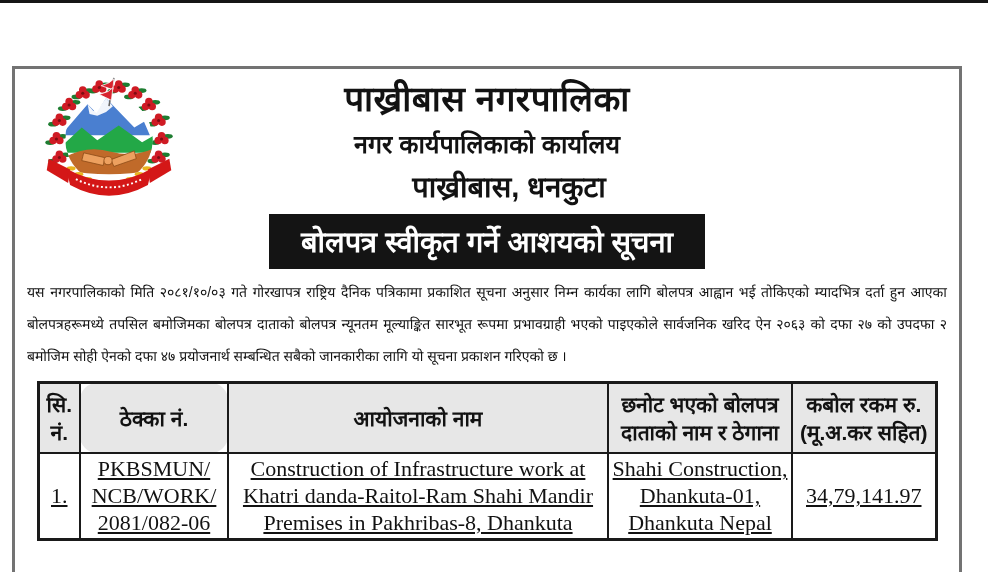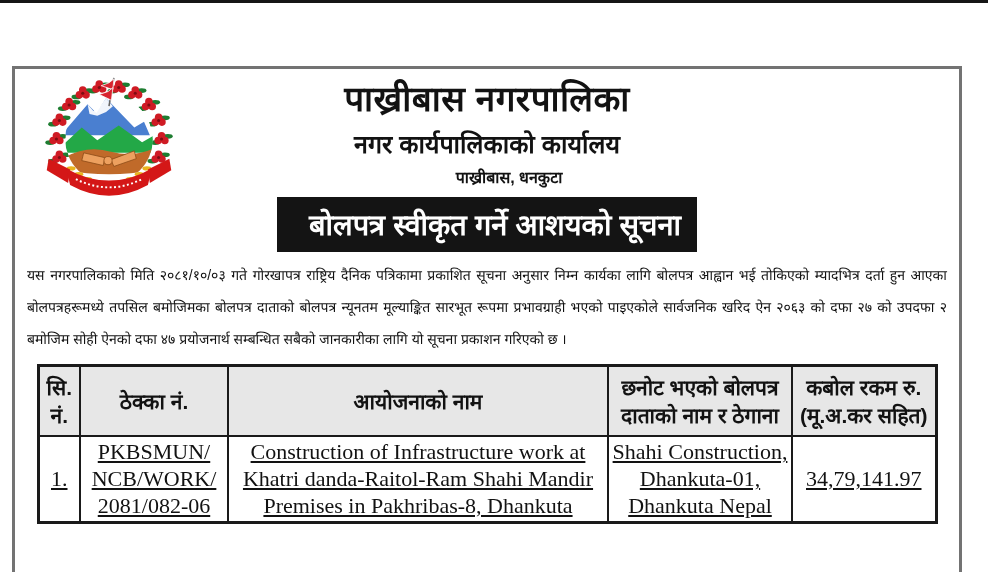--- a/index.html
+++ b/index.html
@@ -23,28 +23,28 @@
   }
   .emblem-wrap {
     position: absolute; left: 22px; top: 6px;
     width: 144px; height: 144px;
   }
   .head { text-align: center; padding-top: 5px; }
   .title {
     font-size: 35px; font-weight: bold; letter-spacing: 0.5px;
   }
   .office { font-size: 25px; font-weight: bold; margin-top: 5px; }
-  .loc { font-size: 16px; font-weight: bold; margin-top: 6px; padding-left: 44px; }
+  .loc { font-size: 29px; font-weight: bold; margin-top: 6px; padding-left: 44px; }
   .banner-row { text-align: center; margin-top: 9px; }
   .banner {
     display: inline-block;
     background: var(--banner_bg, #141414);
     color: var(--banner_text, #ffffff);
     font-size: 29px; font-weight: bold;
-    padding: 7px 16px 9px 32px;
+    padding: 7px 32px 9px 32px;
   }
   .date-line {
     text-align: center; font-size: 21px; font-weight: bold; margin-top: 8px;
   }
   .para {
     margin: 7px 12px 0 12px;
     font-size: 14px; line-height: 32px;
     text-align: justify;
   }
   table.tender {
@@ -57,21 +57,21 @@
     text-align: center; vertical-align: middle;
   }
   table.tender th {
     background: var(--table_header_bg, #e7e7e7);
     font-size: 21px; font-weight: bold;
     padding: 6px 4px;
   }
   table.tender th span, table.tender td span { display: block; }
   td.c-sn { width: 42px;  font-family: "Liberation Serif", serif; font-size: 22px; }
   th.h-sn { width: 42px; }
-  th.h-contract { width: 148px; }
+  th.h-contract { width: 148px; border-radius: 17px; }
   th.h-project { width: 380px; }
   th.h-bidder { width: 184px; }
   th.h-amount { width: 144px; }
   td.c-row { height: 86px; text-decoration: underline; }
   .latin { font-family: "Liberation Serif", serif; font-size: 22px; line-height: 27px; }
   .sig {
     position: absolute; right: 14px; bottom: 3px;
     font-size: 24px; font-weight: bold;
   }
 </style>

